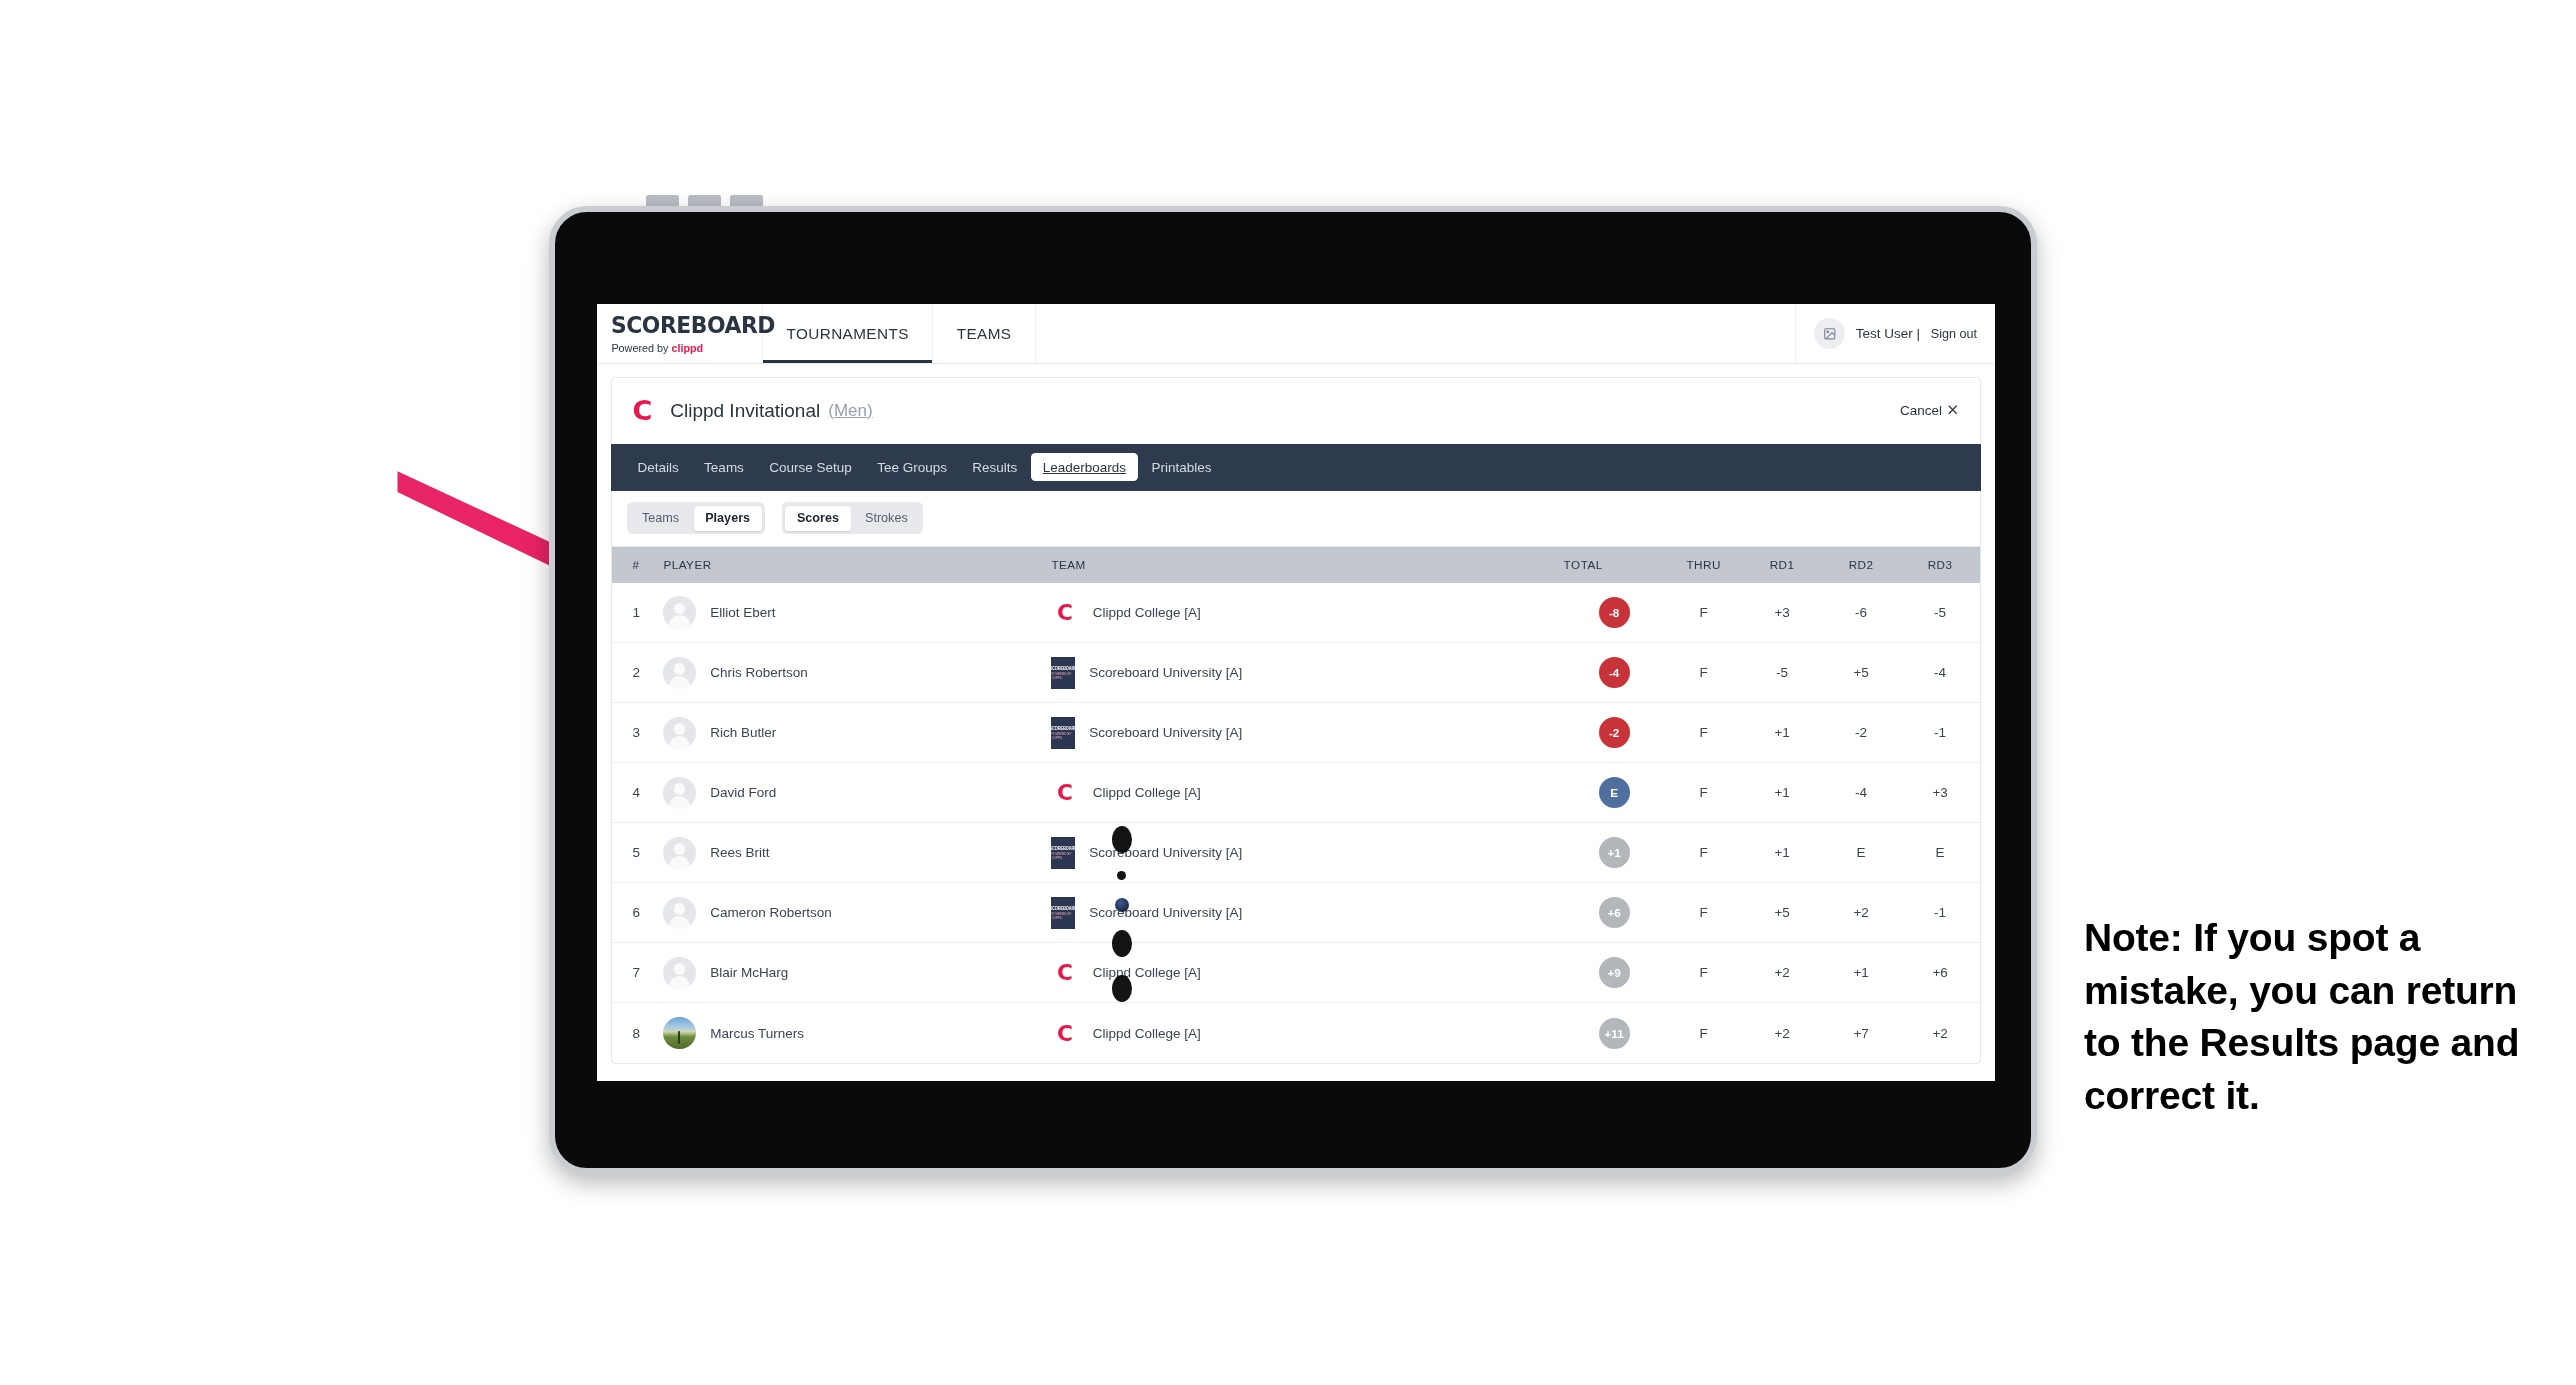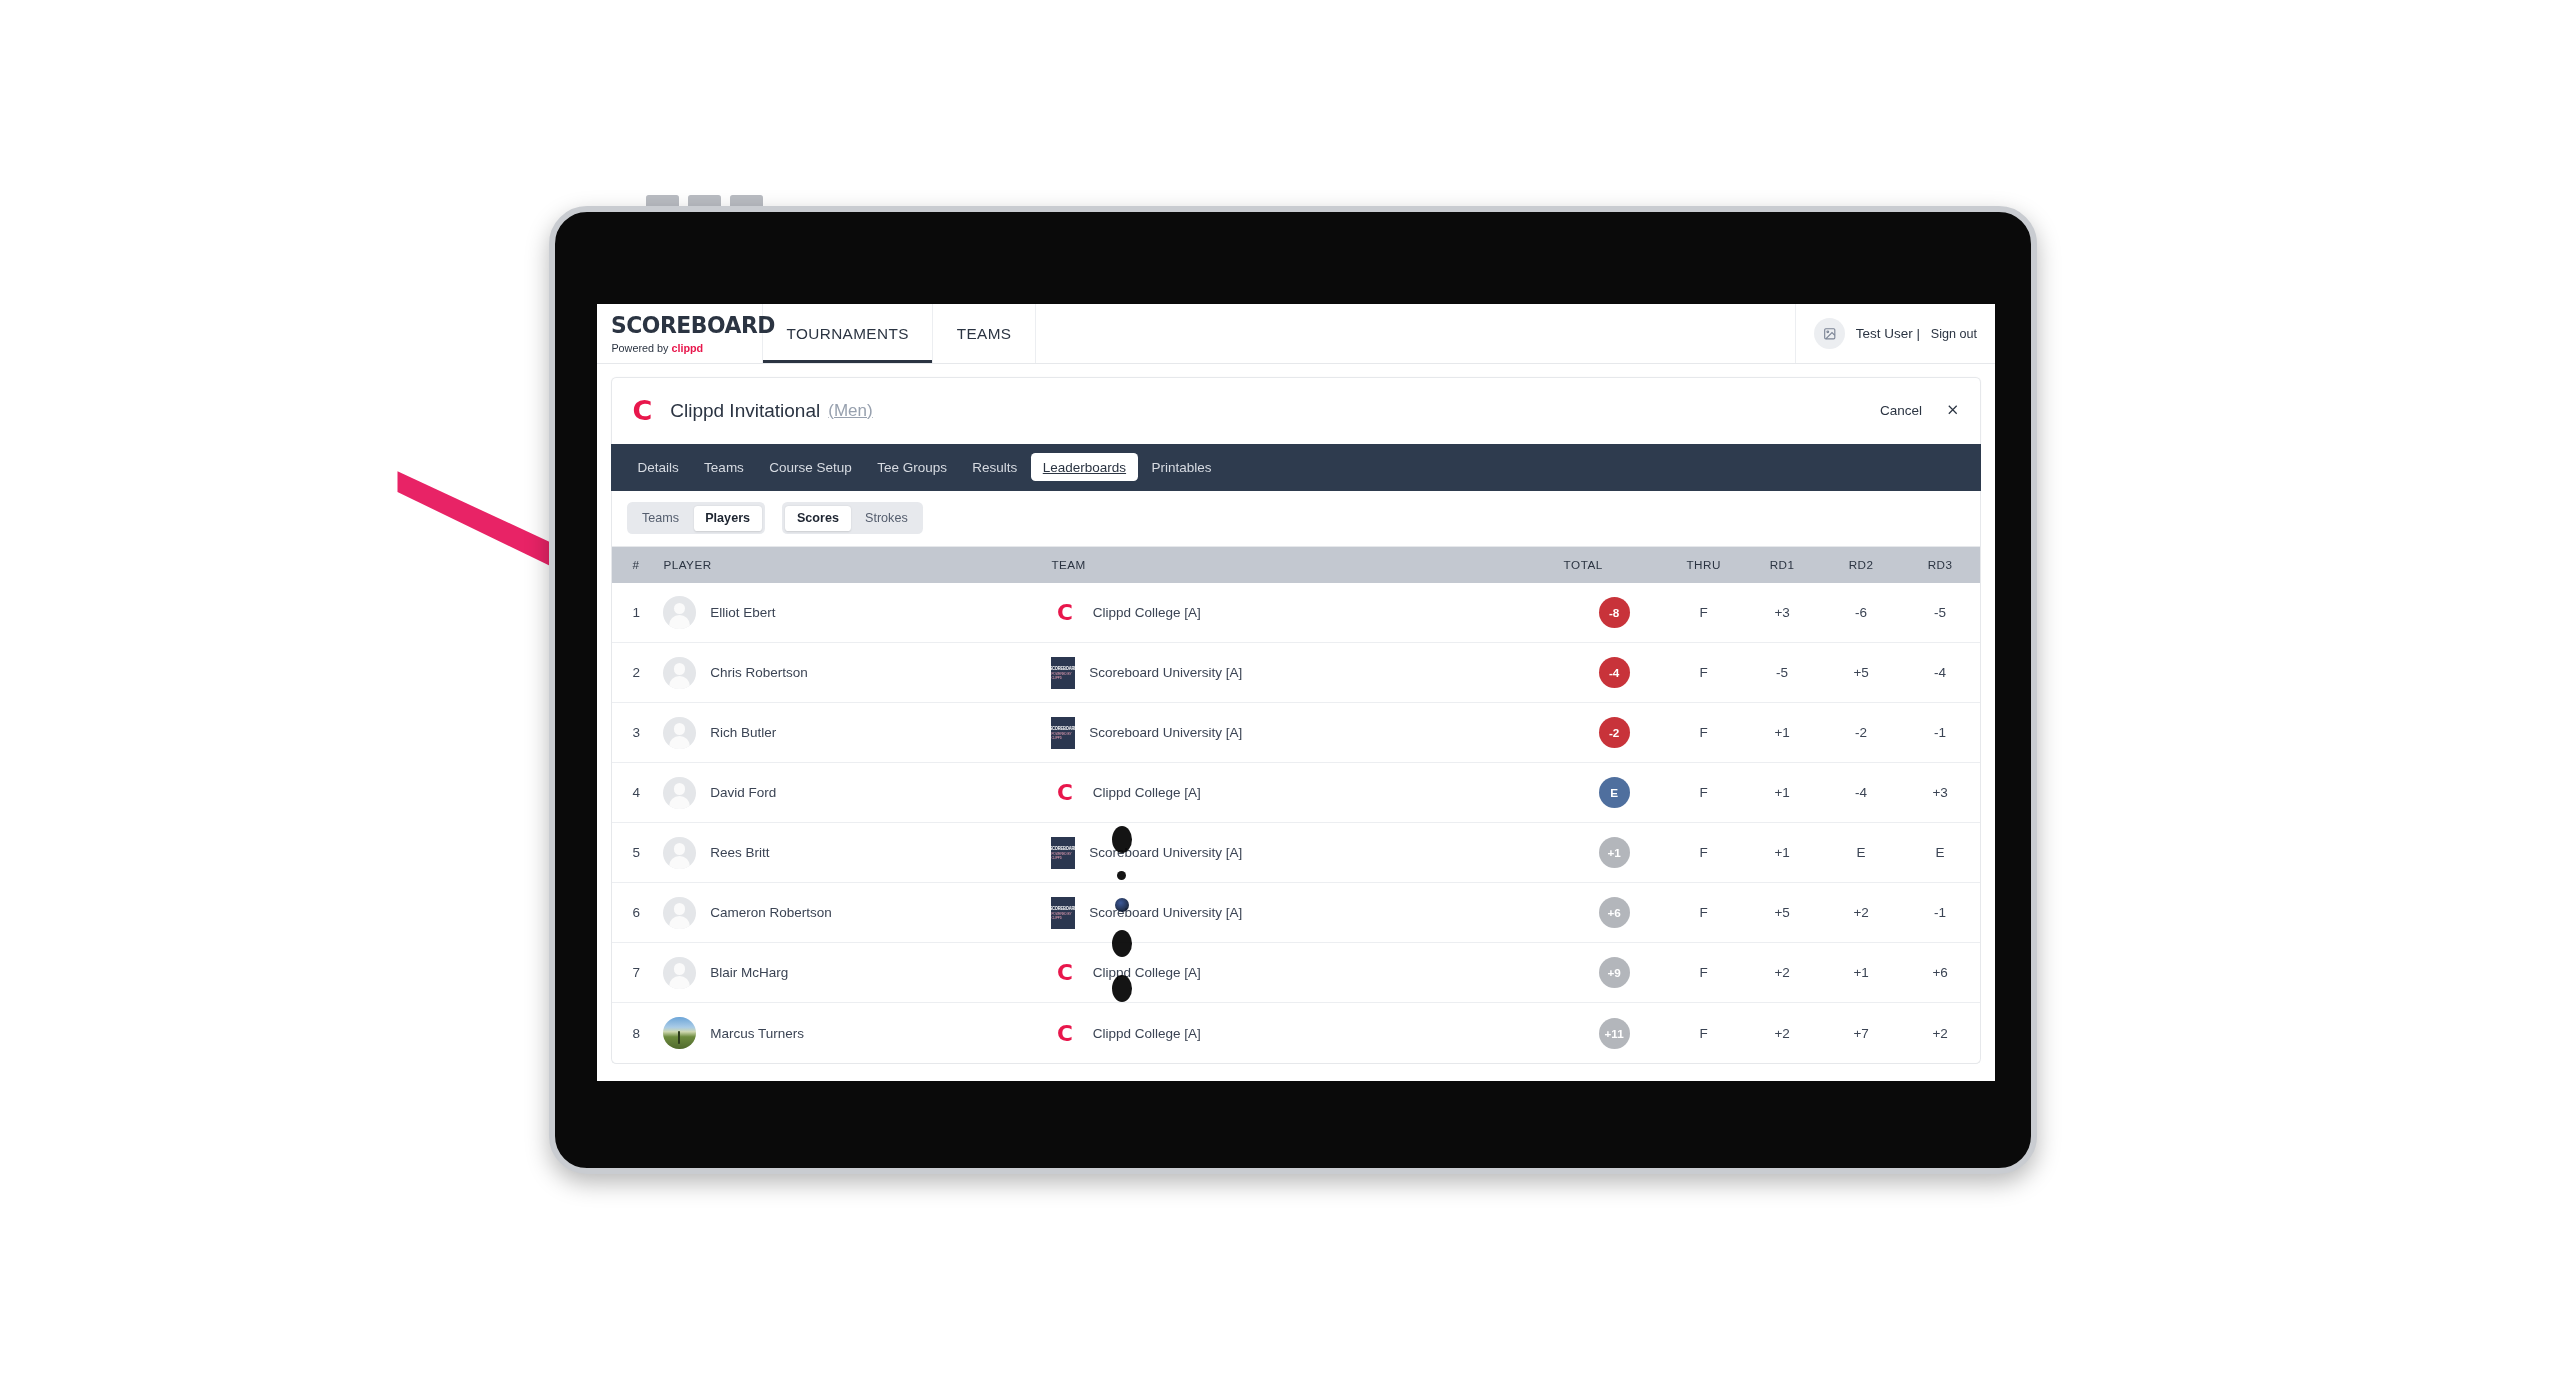--- a/index.html
+++ b/index.html
@@ -95,21 +95,21 @@
   .tourn-head {
     margin: 12.6px 14.4px 0 14.4px; background:#fff;
     border:0.9px solid #e6e8eb; border-bottom:none;
     border-radius: 5.4px 5.4px 0 0;
     height: 67px; display:flex; align-items:center; padding: 0 20px;
     box-shadow: 0 0.9px 1.8px rgba(0,0,0,.04);
   }
   .c-logo { font-size: 27px; font-weight:800; color:#e8174c; font-family:"DejaVu Sans", sans-serif; line-height:1; }
   .tourn-title { font-size: 19px; color:#2b3442; margin-left: 18px; }
   .tourn-gender { font-size: 17px; color:#97a0ae; margin-left: 8.1px; text-decoration: underline;}
-  .tourn-cancel { margin-left:auto; font-size:13.5px; color:#2b3442; display:flex; gap:24px; cursor:pointer;}
+  .tourn-cancel { margin-left:auto; font-size:13.5px; color:#2b3442; display:flex; gap:4px; cursor:pointer;}
 
   
   .subnav {
     margin: 0 14.4px; background:#2e3b4e; height: 47px;
     display:flex; align-items:center; padding: 0 14.4px; gap: 2px;
   }
   .subnav-item {
     font-size: 13.5px; color:#d7dbe2; padding: 6.3px 11.7px; border-radius:4.5px; cursor:pointer;
   }
   .subnav-item.active {
@@ -184,20 +184,23 @@
 <div class="stage">
 
 
   <svg class="arrow-svg" viewBox="0 0 320 120">
     <g fill="#e82366">
       <polygon points="0,7 196,98 186,120 0,30"></polygon>
       <polygon points="215,22 258,69 178,110"></polygon>
     </g>
   </svg>
 
+  <div class="annot-right">
+    <span>Note: If you spot a mistake, you can return to the Results page and correct it.</span>
+  </div>
 
   <div class="tablet-top-btns">
     <span></span>
     <span></span>
     <span></span>
   </div>
 
   <div class="tablet">
 
     <div class="screen">

